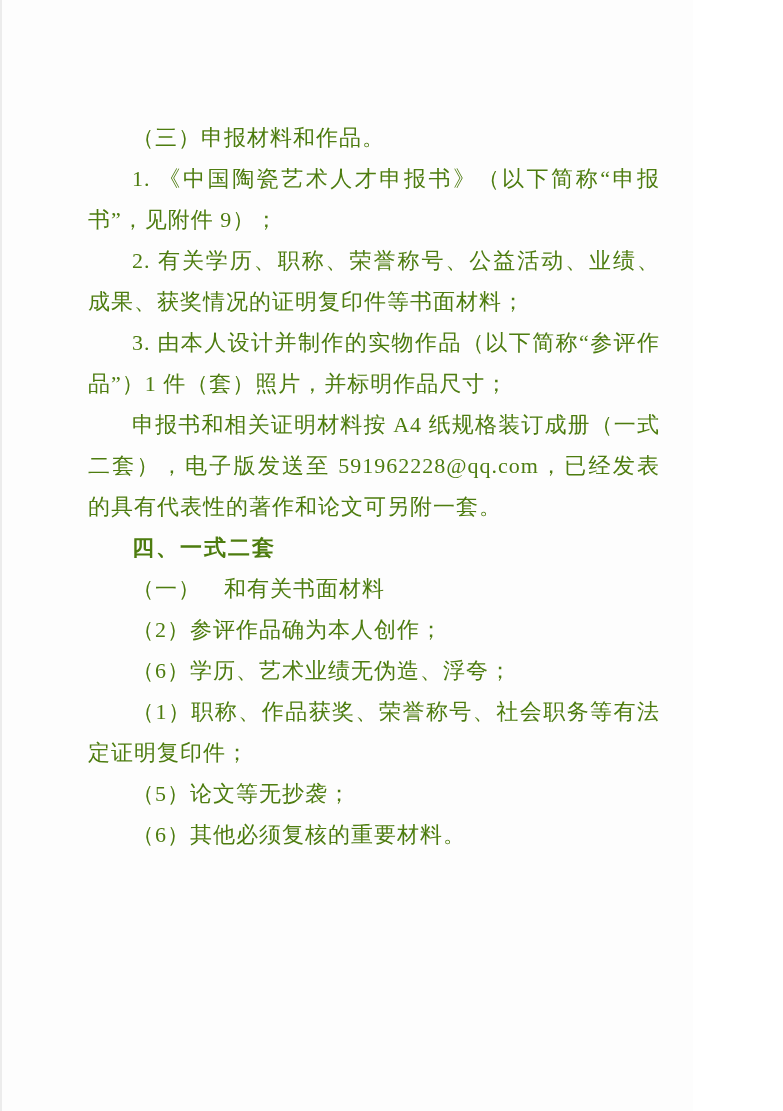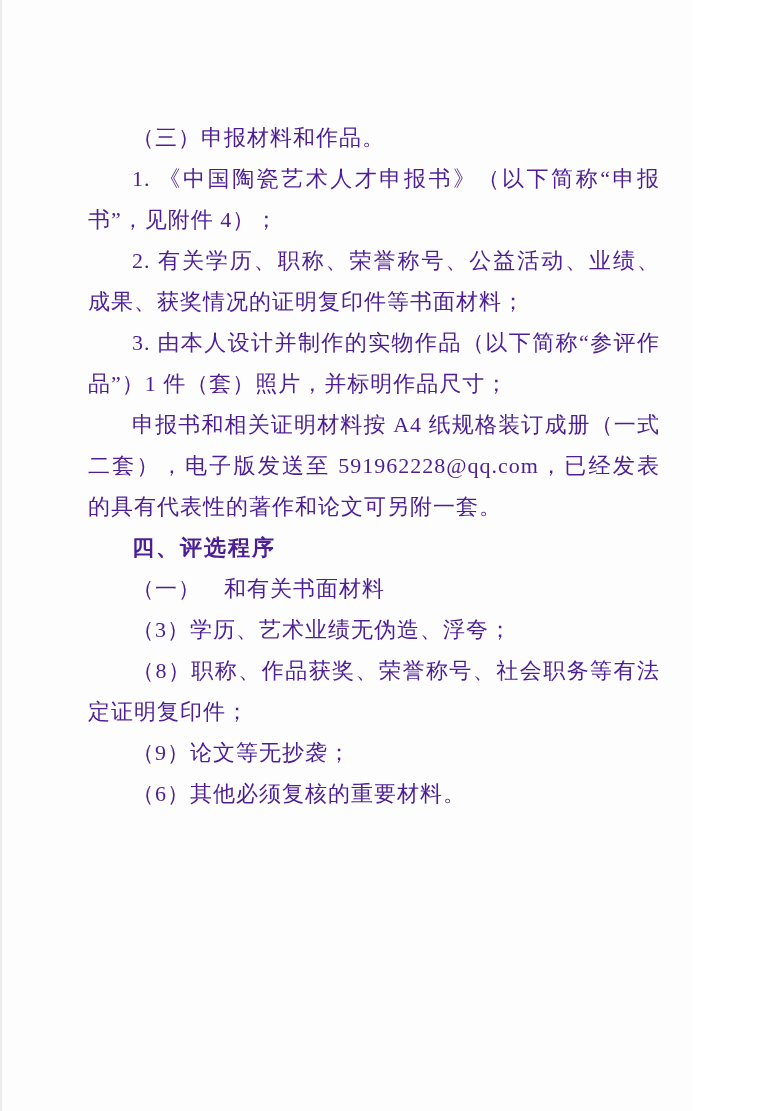--- a/index.html
+++ b/index.html
@@ -7,21 +7,21 @@
     padding: 0;
     background: #ffffff;
   }
   .page {
     position: relative;
     width: 693px;
     height: 1111px;
     background: #fdfdfd;
     overflow: hidden;
     font-family: "Liberation Serif", "DejaVu Serif", serif;
-    color: #4c1d95;
+    color: #4d7c0f;
     box-sizing: border-box;
     border-left: 2px solid #ececec;
   }
   .content {
     box-sizing: border-box;
     width: 100%;
     padding: 117px 33px 0 86px;
   }
   .para {
     margin: 0;
@@ -37,24 +37,25 @@
     font-weight: bold;
     letter-spacing: 2px;
   }
 </style>
 </head>
 <body>
 
 <div class="page">
   <div class="content">
     <p class="para">（三）申报材料和作品。</p>
-    <p class="para">1. 《中国陶瓷艺术人才申报书》（以下简称“申报书”，见附件 4）；</p>
+    <p class="para">1. 《中国陶瓷艺术人才申报书》（以下简称“申报书”，见附件 9）；</p>
     <p class="para">2. 有关学历、职称、荣誉称号、公益活动、业绩、成果、获奖情况的证明复印件等书面材料；</p>
     <p class="para">3. 由本人设计并制作的实物作品（以下简称“参评作品”）1 件（套）照片，并标明作品尺寸；</p>
     <p class="para">申报书和相关证明材料按 A4 纸规格装订成册（一式二套），电子版发送至 591962228@qq.com，已经发表的具有代表性的著作和论文可另附一套。</p>
-    <p class="para heading">四、评选程序</p>
+    <p class="para heading">四、一式二套</p>
     <p class="para">（一）　和有关书面材料</p>
-    <p class="para">（3）学历、艺术业绩无伪造、浮夸；</p>
-    <p class="para">（8）职称、作品获奖、荣誉称号、社会职务等有法定证明复印件；</p>
-    <p class="para">（9）论文等无抄袭；</p>
+    <p class="para">（2）参评作品确为本人创作；</p>
+    <p class="para">（6）学历、艺术业绩无伪造、浮夸；</p>
+    <p class="para">（1）职称、作品获奖、荣誉称号、社会职务等有法定证明复印件；</p>
+    <p class="para">（5）论文等无抄袭；</p>
     <p class="para">（6）其他必须复核的重要材料。</p>
   </div>
 </div>
 
 </body></html>

